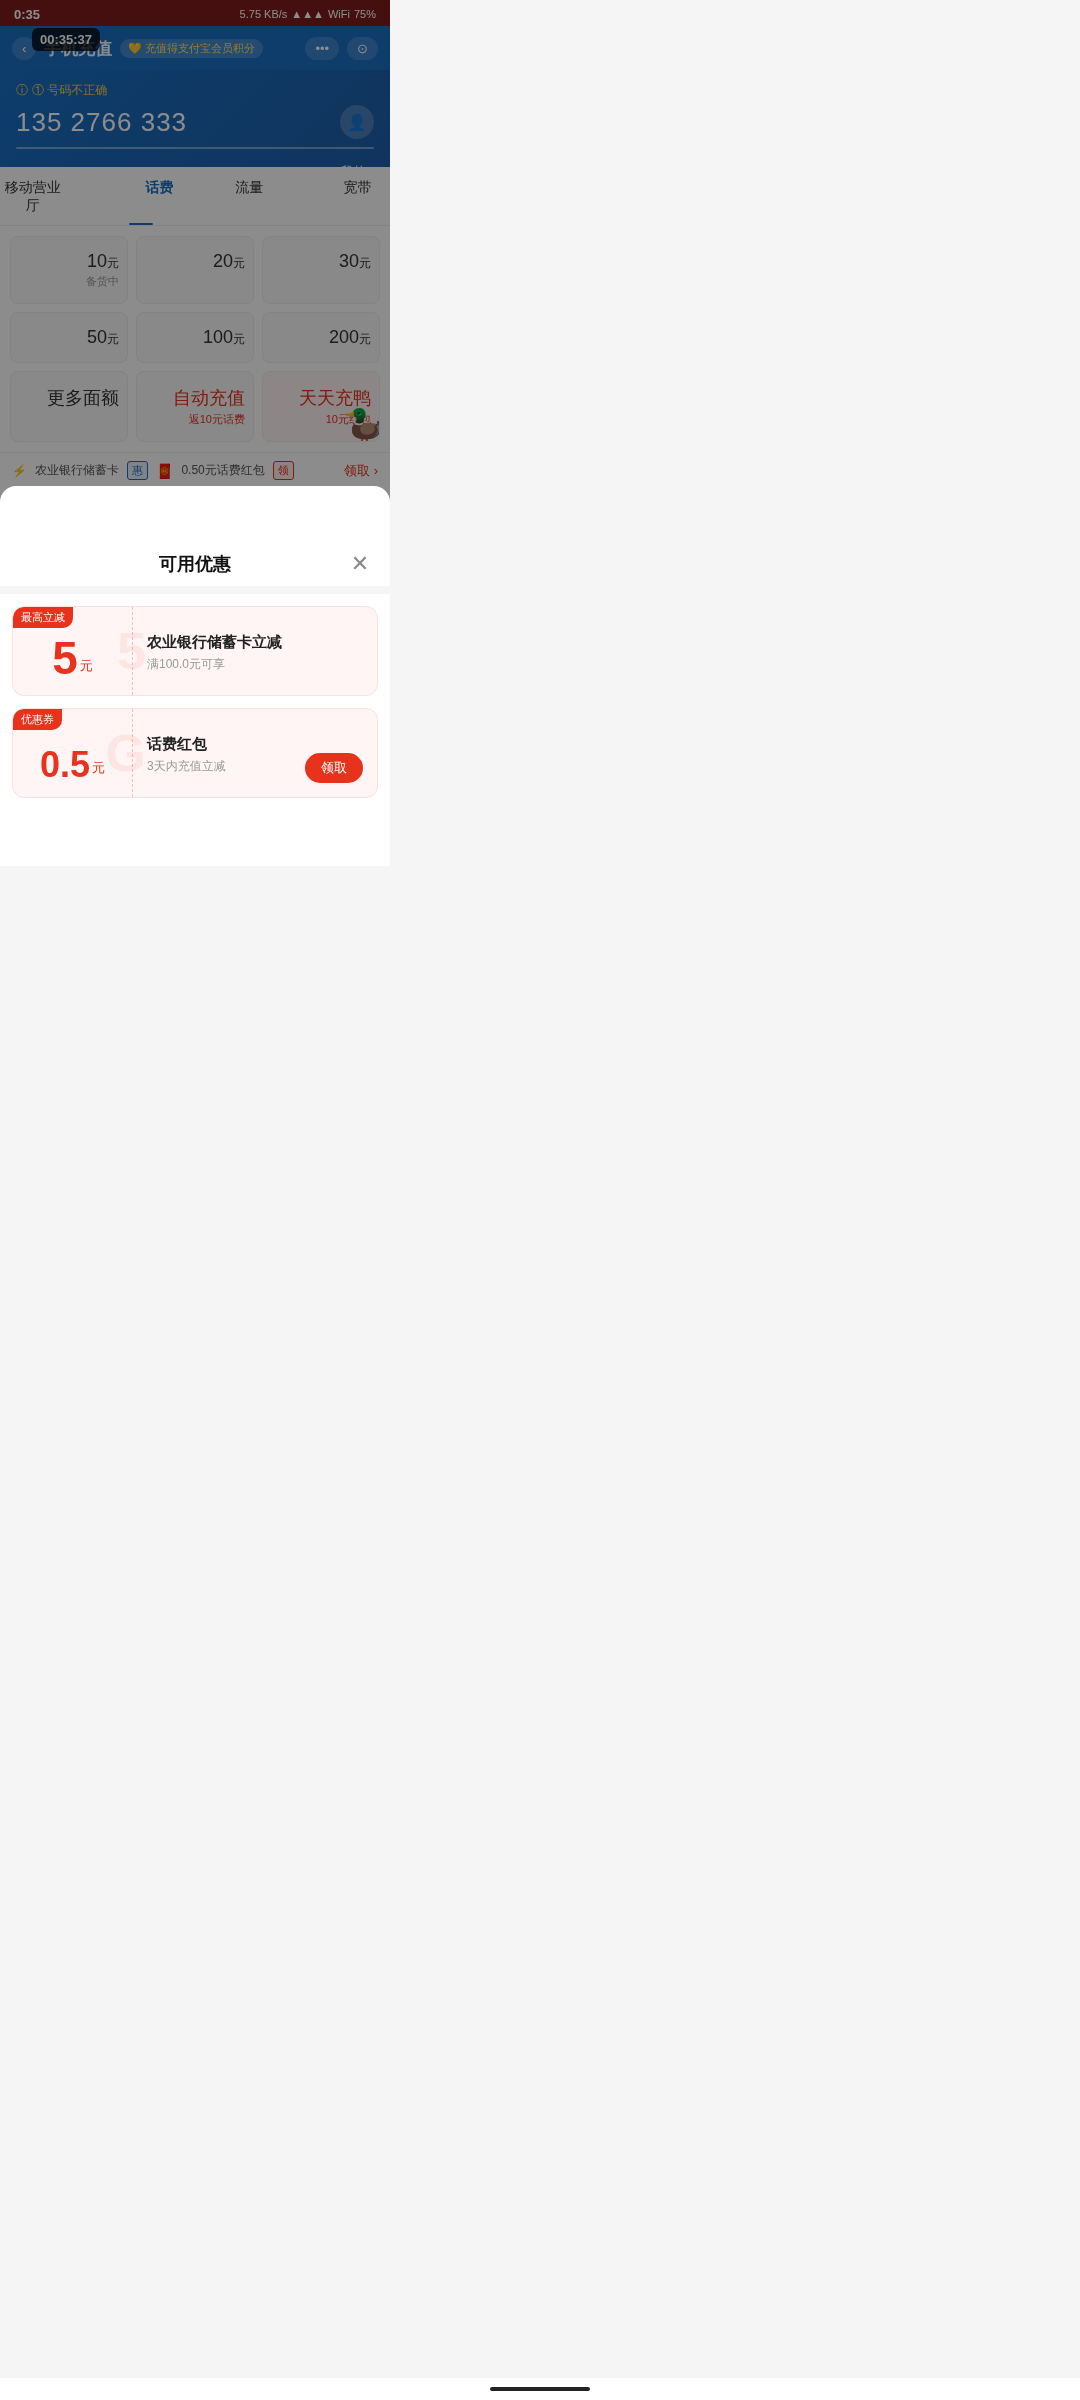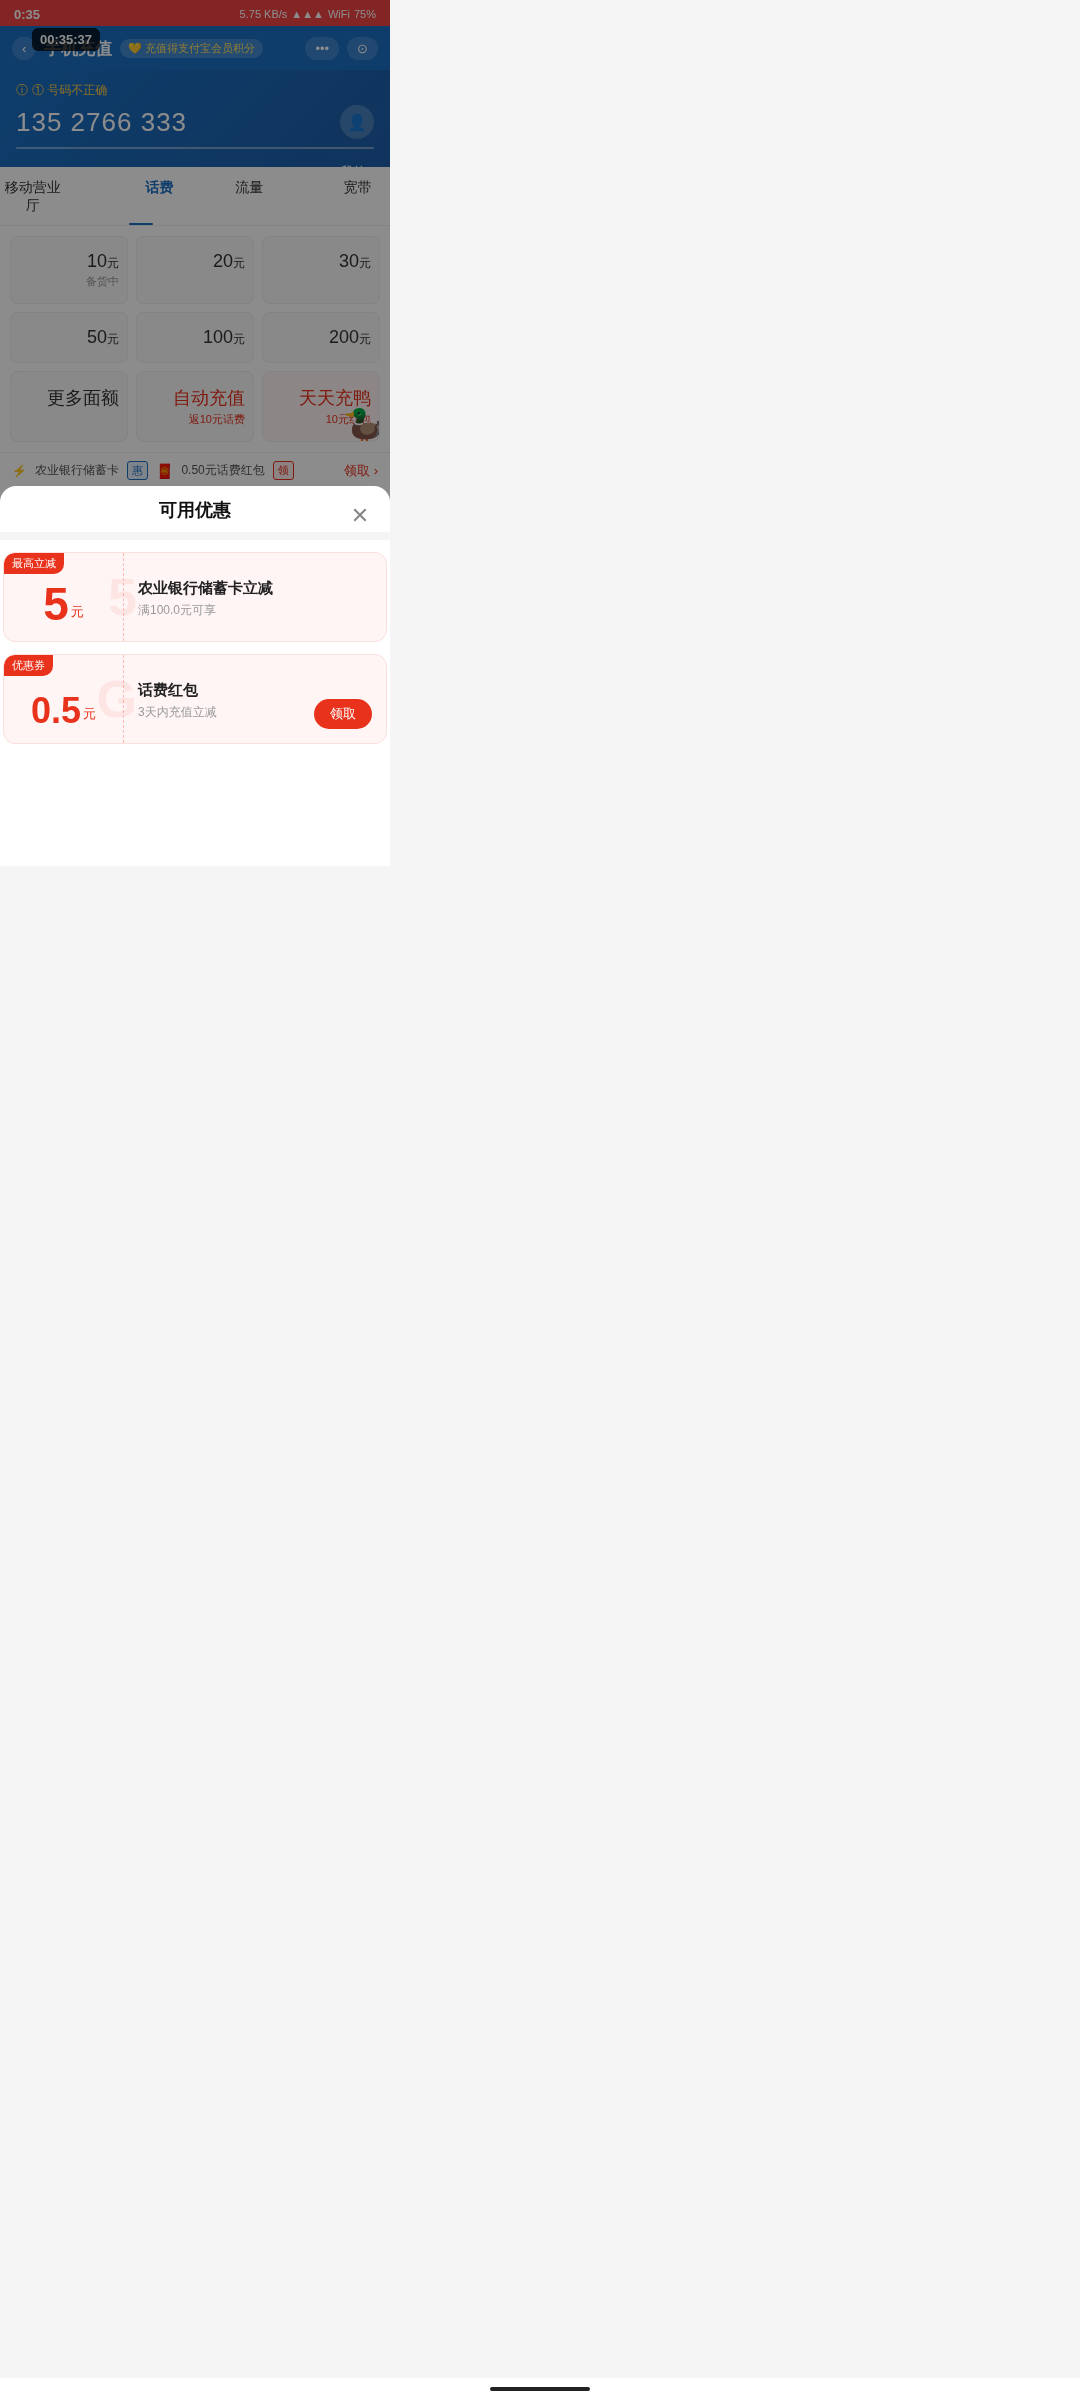--- a/index.html
+++ b/index.html
@@ -12,21 +12,21 @@
       position: relative;
       overflow: hidden;
     }
 
     
     .status-bar {
       display: flex;
       justify-content: space-between;
       align-items: center;
       padding: 6px 14px 4px;
-      background: #ef4444;
+      background: #7f1d1d;
       color: white;
       font-size: 11px;
       height: 26px;
     }
     .status-bar .time { font-weight: 600; font-size: 13px; }
     .status-bar .right-icons { display: flex; gap: 4px; align-items: center; font-size: 11px; }
 
     
     .timer-badge {
       position: absolute;
@@ -236,22 +236,23 @@
     .modal-sheet {
       background: white;
       border-radius: 16px 16px 0 0;
       padding-bottom: 30px;
       min-height: 380px;
     }
     .modal-header {
       display: flex;
       align-items: center;
       justify-content: center;
-      padding: 12px 16px 10px;
+      padding: 18px 16px 10px;
       position: relative;
+      margin-top: 48px;
     }
     .modal-title {
       font-size: 18px;
       font-weight: 600;
       color: #111;
     }
     .modal-close {
       position: absolute;
       right: 16px;
       top: 16px;
@@ -263,21 +264,21 @@
       background: none;
       cursor: pointer;
     }
     .modal-divider {
       height: 8px;
       background: #f5f5f5;
     }
 
     
     .coupon-card {
-      margin: 12px 3px;
+      margin: 12px 12px;
       background: #fff5f5;
       border-radius: 12px;
       display: flex;
       overflow: hidden;
       min-height: 90px;
       border: 1px solid #fde0de;
     }
     .coupon-left {
       width: 120px;
       min-width: 120px;

